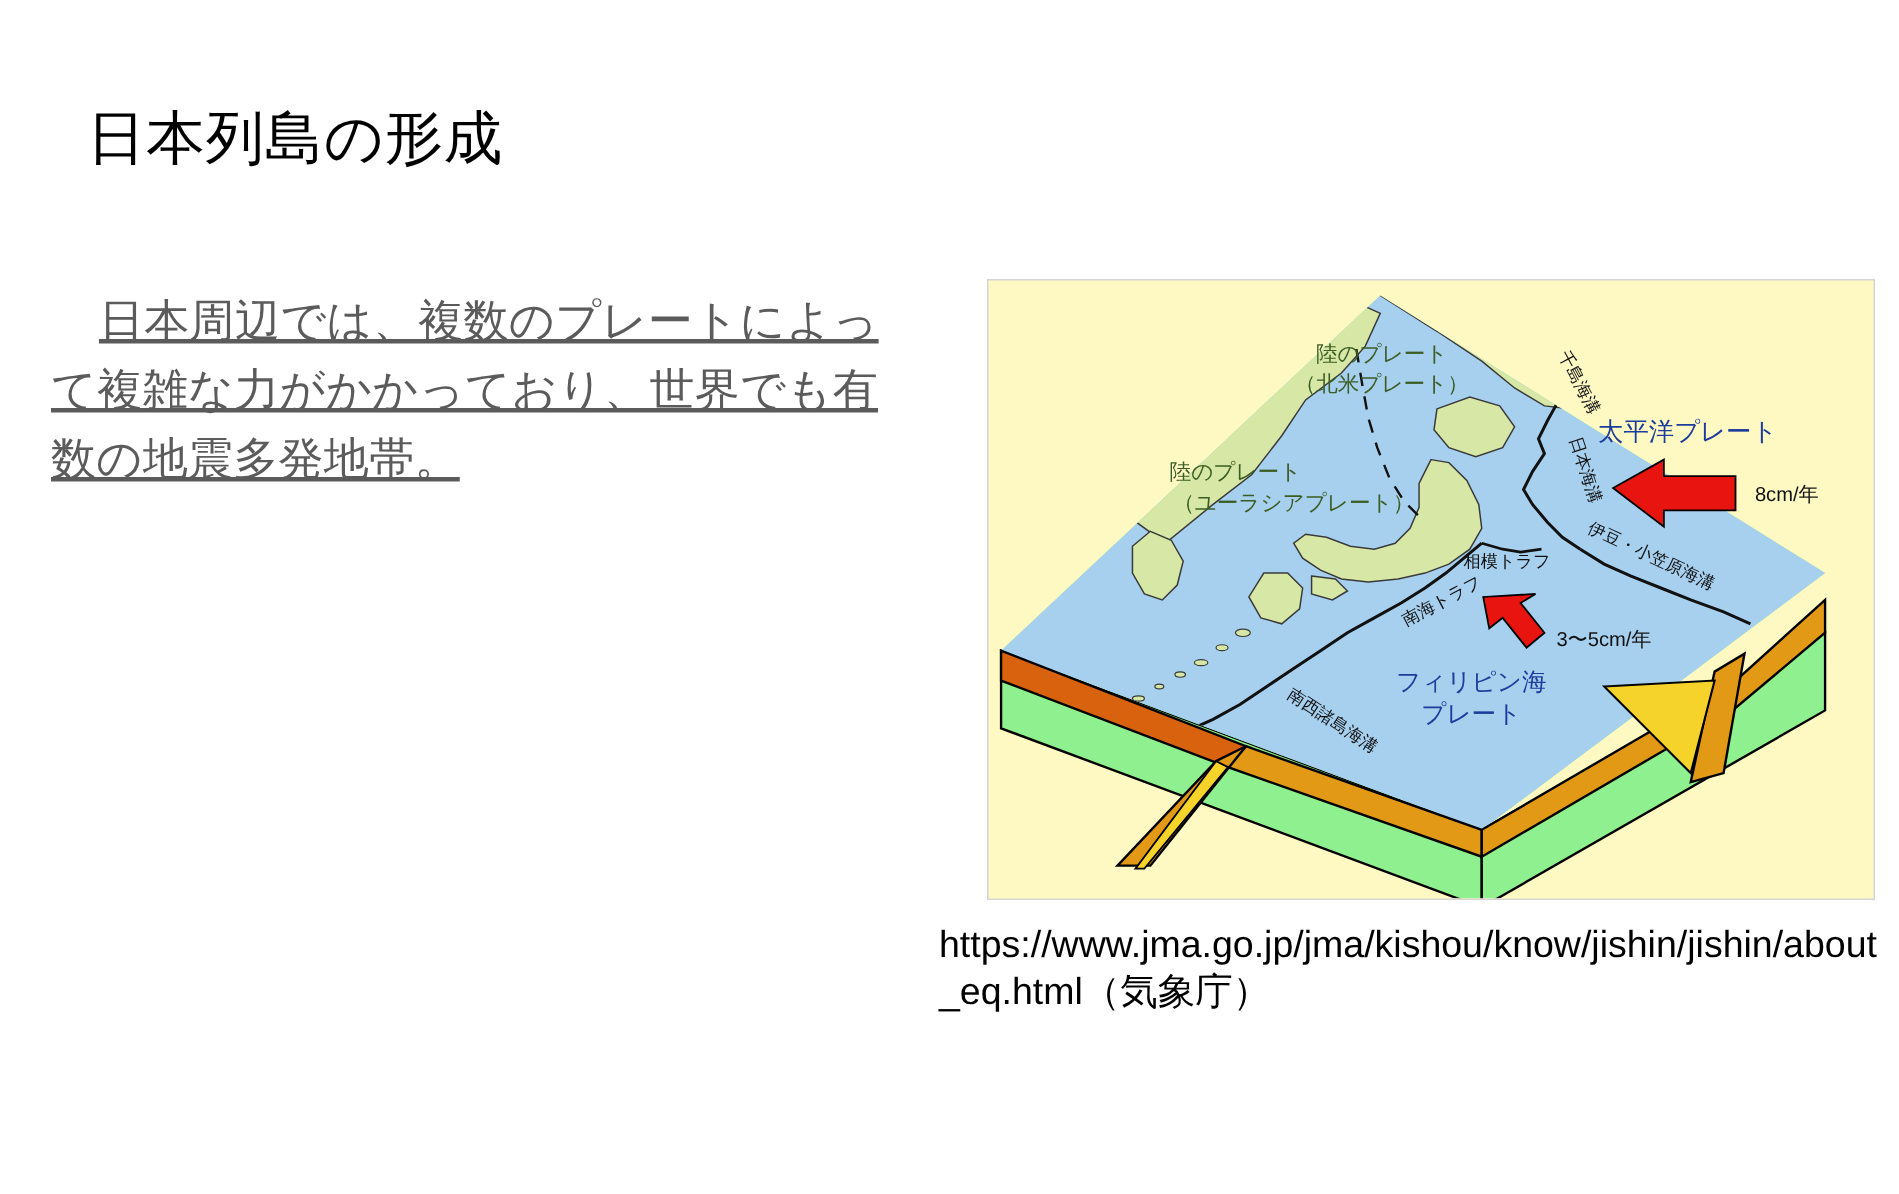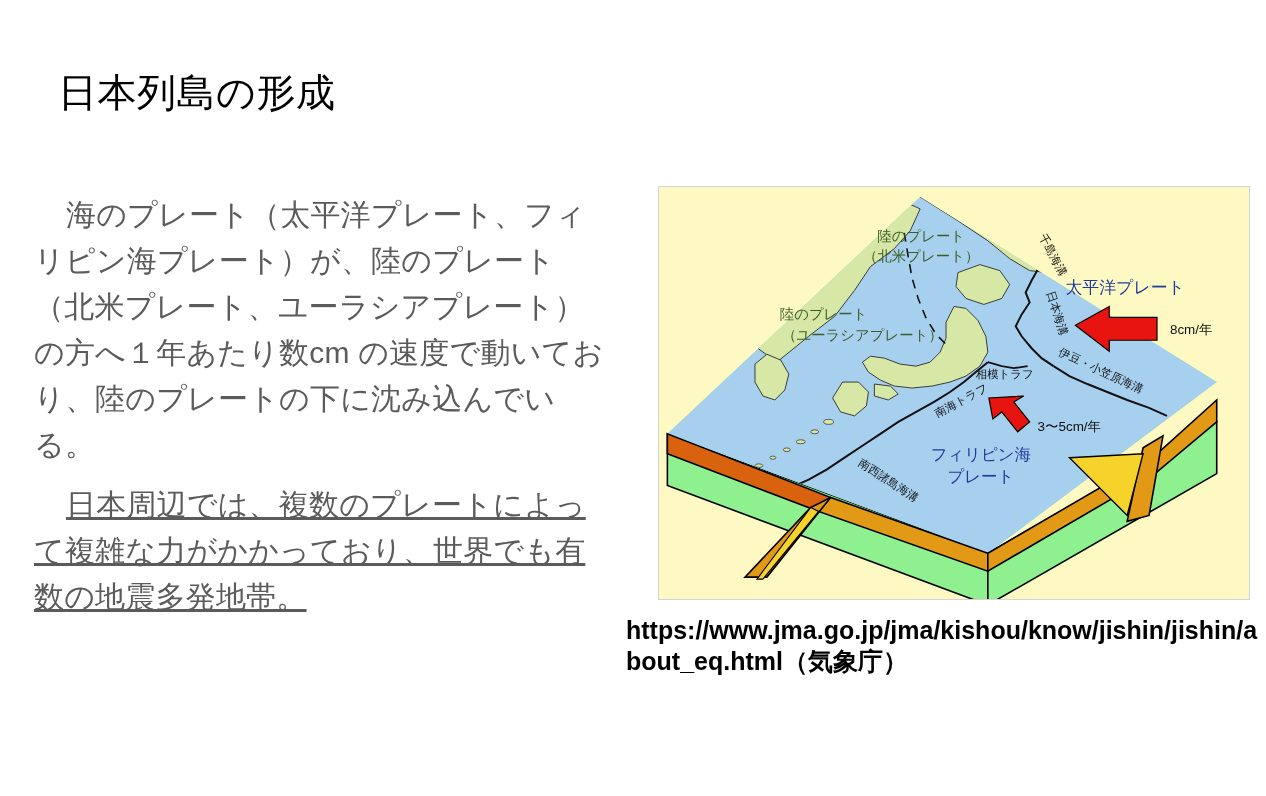--- a/index.html
+++ b/index.html
@@ -76,38 +76,36 @@
   
   #figure-caption {
     position: absolute;
     left: 626px;
     top: 615px;
     width: 632px;
     font-size: 25px;
     line-height: 31px;
     color: #000000;
     word-break: break-all;
-    font-weight: bold;
   }
 
   
   .lbl-land   { font-family: "Liberation Sans", sans-serif; fill: #3b5c23; }
   .lbl-ocean  { font-family: "Liberation Sans", sans-serif; fill: #1c3d9b; }
   .lbl-trench { font-family: "Liberation Sans", sans-serif; fill: #111111; }
   .lbl-rate   { font-family: "Liberation Sans", sans-serif; fill: #111111; }
 </style>
 </head>
 <body>
 
 <div id="slide">
 
   <div id="slide-title">日本列島の形成</div>
 
   <div id="body-text">
-    <p class="para">海のプレート（太平洋プレート、フィリピン海プレート）が、陸のプレート （北米プレート、ユーラシアプレート）の方へ１年あたり数cm の速度で動いており、陸のプレートの下に沈み込んでいる。</p>
     <p class="para">日本周辺では、複数のプレートによって複雑な力がかかっており、世界でも有数の地震多発地帯。</p>
   </div>
 
   <div id="figure-frame">
     <svg id="figure-svg" viewBox="0 0 592 414" preserveAspectRatio="xMidYMid meet">
 
       <defs>
         <clipPath id="topClip">
           <polygon points="262,10 560,196 330,368 8,248"></polygon>
         </clipPath>

